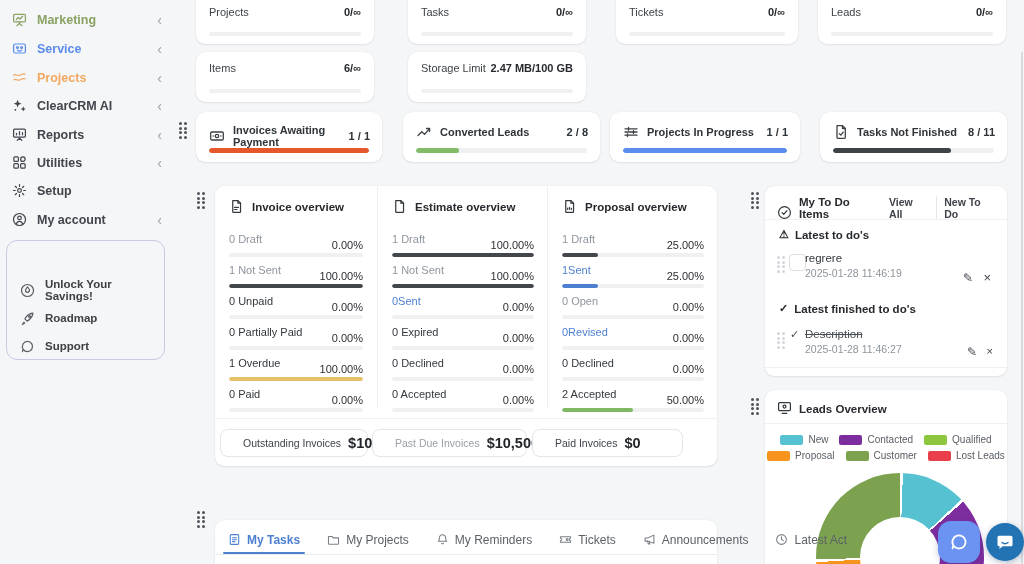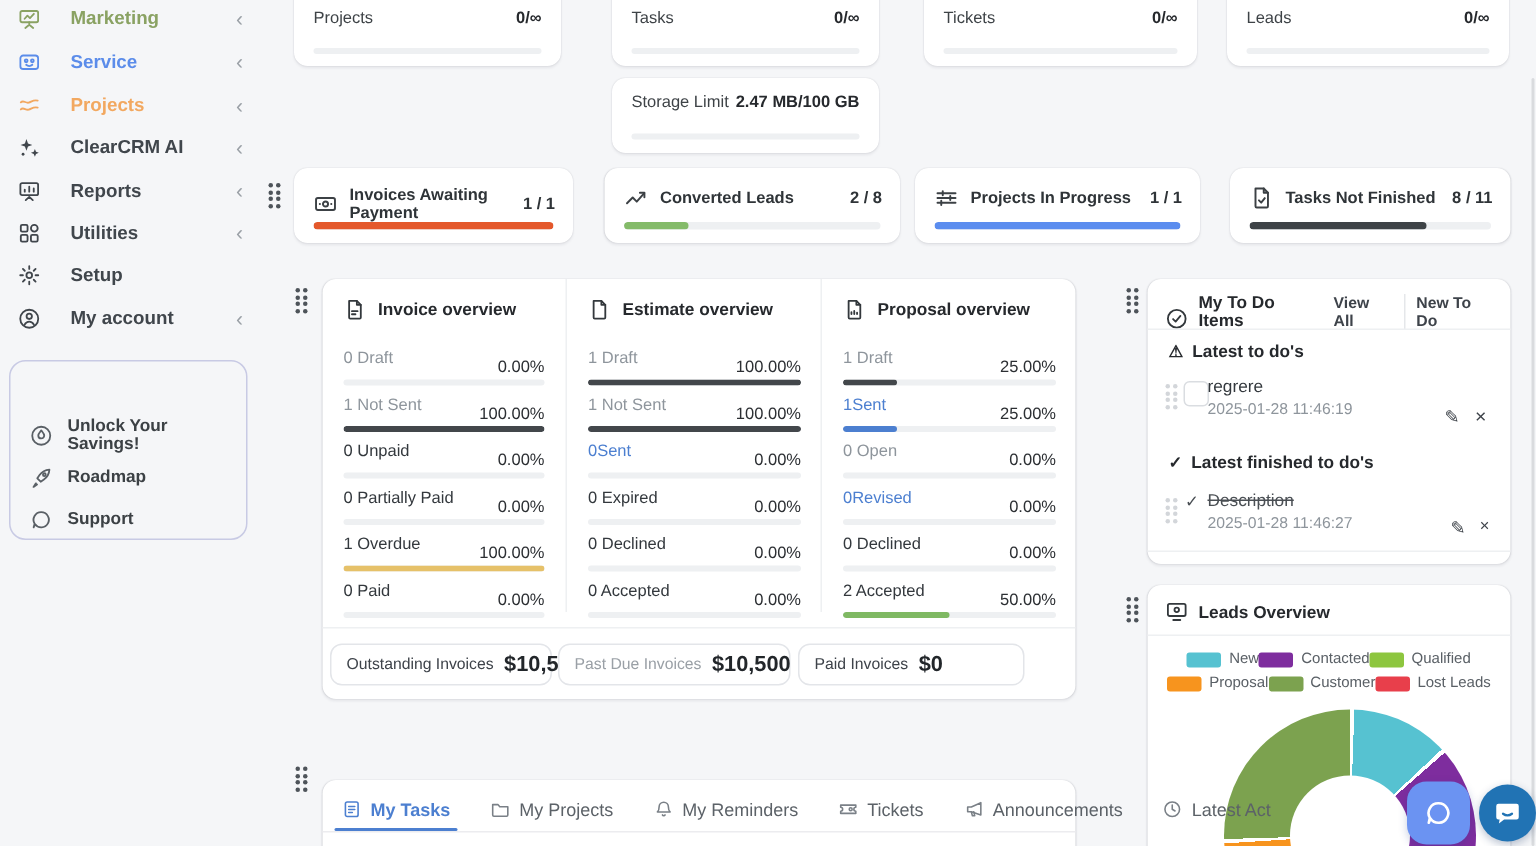--- a/index.html
+++ b/index.html
@@ -5,21 +5,21 @@
   html,body{margin:0;padding:0}
   #app{position:relative;width:1024px;height:564px;background:#f5f6f8;overflow:hidden;
        font-family:"Liberation Sans",sans-serif;color:#2e3338;-webkit-user-select:none}
   
   .card{position:absolute;background:#fff;border-radius:9px;
         box-shadow:0 1px 2px rgba(22,28,45,.08),0 0 1px rgba(22,28,45,.14)}
   .i{width:15px;height:15px;flex:none;display:block}
   .i *{stroke:currentColor;fill:none;stroke-width:1.3;stroke-linecap:round;stroke-linejoin:round}
   .i .f{fill:currentColor;stroke:none}
   
-  .nav-item{position:absolute;left:12px;width:150px;height:22px;display:flex;align-items:flex-start;gap:20px;cursor:pointer}
+  .nav-item{position:absolute;left:12px;width:150px;height:22px;display:flex;align-items:flex-end;gap:10px;cursor:pointer}
   .nav-label{font-size:12.5px;font-weight:600}
   .nav-chevron{margin-left:auto;color:#9aa0a6;font-size:14px;line-height:1}
   .promo{position:absolute;left:6px;top:240px;width:157px;height:118px;border:1px solid #c8cae4;border-radius:11px;background:transparent}
   .promo-item{position:absolute;left:13px;right:8px;height:22px;display:flex;align-items:center;gap:10px;cursor:pointer;color:#44494e}
   .promo-item .i{color:#5a6066}
   .promo-label{font-size:11.5px;font-weight:600;color:#3c4145}
   
   .stat-inner{position:absolute;left:13px;right:13px;display:flex;justify-content:space-between;align-items:center}
   .stat-label{font-size:11px;color:#3e4347}
   .stat-value{font-size:11px;font-weight:700;color:#26292d}
@@ -37,21 +37,21 @@
   .ov-head{position:absolute;top:13px;left:14px;display:flex;gap:8px;align-items:center;font-size:11.5px;font-weight:700;color:#26292d}
   .ov-head .i{color:#33383c}
   .ov-rows{position:absolute;top:46px;left:14px;right:14px}
   .ov-row{position:relative;height:31px}
   .ov-lab{position:absolute;left:0;top:1px;font-size:11px}
   .mut{color:#8e959c}.drk{color:#33383d;font-weight:500}.lnk{color:#4c7fd0;font-weight:500;cursor:pointer}
   .ov-pct{position:absolute;right:0;top:7px;font-size:11px;font-weight:500;color:#2c2f33}
   .ov-track{position:absolute;left:0;right:0;top:21px;height:4px;background:#eef0f2;border-radius:2px;overflow:hidden}
   .ov-divider{position:absolute;left:0;right:0;bottom:47px;border-top:1px solid #eef0f2}
   .pill{position:absolute;bottom:9px;height:28px;border:1px solid #e3e5e9;border-radius:8px;background:#fff;
-        display:flex;align-items:center;gap:7px;padding:0 10px;box-sizing:border-box;white-space:nowrap}
+        display:flex;align-items:center;gap:7px;padding:0 22px;box-sizing:border-box;white-space:nowrap}
   .pill-label{font-size:10.5px;color:#3e434a}
   .pill-label.mut{color:#9aa0a6}
   .pill-value{font-size:14.5px;font-weight:700;color:#22262a}
   
   .todo-head{position:absolute;top:10px;left:12px;right:10px;display:flex;align-items:flex-end;gap:7px}
   .todo-head .i{color:#33383c}
   .todo-title{font-size:11.5px;font-weight:700;color:#26292d}
   .todo-link{font-size:10.5px;font-weight:700;color:#3e434a;cursor:pointer}
   .todo-link.first{margin-left:auto;padding-right:8px;border-right:1px solid #e5e7ea}
   .hdiv{position:absolute;left:0;right:0;border-top:1px solid #eef0f2}
@@ -61,21 +61,21 @@
   .todo-item-date{font-size:10.5px;color:#8e959c;margin-top:3px}
   .checkbox{position:absolute;width:15px;height:15px;border:1px solid #dadde1;border-radius:4px;background:#fff;cursor:pointer}
   .act{position:absolute;font-size:12px;color:#3e434a;cursor:pointer;line-height:1}
   .strike{text-decoration:line-through;color:#4a4f54}
   
   .grip{position:absolute;display:grid;grid-template-columns:repeat(2,3px);grid-auto-rows:3px;gap:1.5px;cursor:grab}
   .grip i{background:#4e545a;border-radius:50%}
   .grip.small i{background:#d3d6da}
   
   .legend{position:absolute;top:44px;left:0;right:0;display:flex;flex-direction:column;gap:5px;align-items:center}
-  .lrow{display:flex;}
+  .lrow{display:flex;gap:11px}
   .litem{display:flex;align-items:center;gap:5px;font-size:10px;color:#5a6066}
   .sw{width:23px;height:10px;border-radius:2px;background:#ccc}
   .donut{position:absolute;left:51px;top:83px;width:168px;height:168px;border-radius:50%;background:#ddd}
   .donut::after{content:"";position:absolute;inset:44px;background:#fff;border-radius:50%}
   
   .tabs{position:absolute;left:13px;top:6px;height:27px;display:flex;gap:27px;align-items:center}
   .tab{display:flex;gap:6px;align-items:center;font-size:12px;color:#5c6268;cursor:pointer;height:27px;position:relative;white-space:nowrap}
   .tab .i{width:13px;height:13px;color:#7a8087}
   .tab.active{color:#4c7fd0;font-weight:600}
   .tab.active .i{color:#4c7fd0}
@@ -219,20 +219,29 @@
     <div class="track" style="bottom:8px">
         <i class="fill" style="width:0%"></i>
       </div>
   </div>
   <div class="card" style="left:818px;top:-18px;width:188px;height:62px">
     <div class="stat-inner" style="top:24px">
         <span class="stat-label">Leads</span>
         <span class="stat-value">0/∞</span>
       </div>
     <div class="track" style="bottom:8px">
+        <i class="fill" style="width:0%"></i>
+      </div>
+  </div>
+  <div class="card" style="left:196px;top:52px;width:178px;height:50px">
+    <div class="stat-inner" style="top:10px">
+        <span class="stat-label">Items</span>
+        <span class="stat-value">6/∞</span>
+      </div>
+    <div class="track" style="bottom:9px">
         <i class="fill" style="width:0%"></i>
       </div>
   </div>
   <div class="card" style="left:408px;top:52px;width:178px;height:50px">
     <div class="stat-inner" style="top:10px">
         <span class="stat-label">Storage Limit</span>
         <span class="stat-value">2.47 MB/100 GB</span>
       </div>
     <div class="track" style="bottom:9px">
         <i class="fill" style="width:0%"></i>

